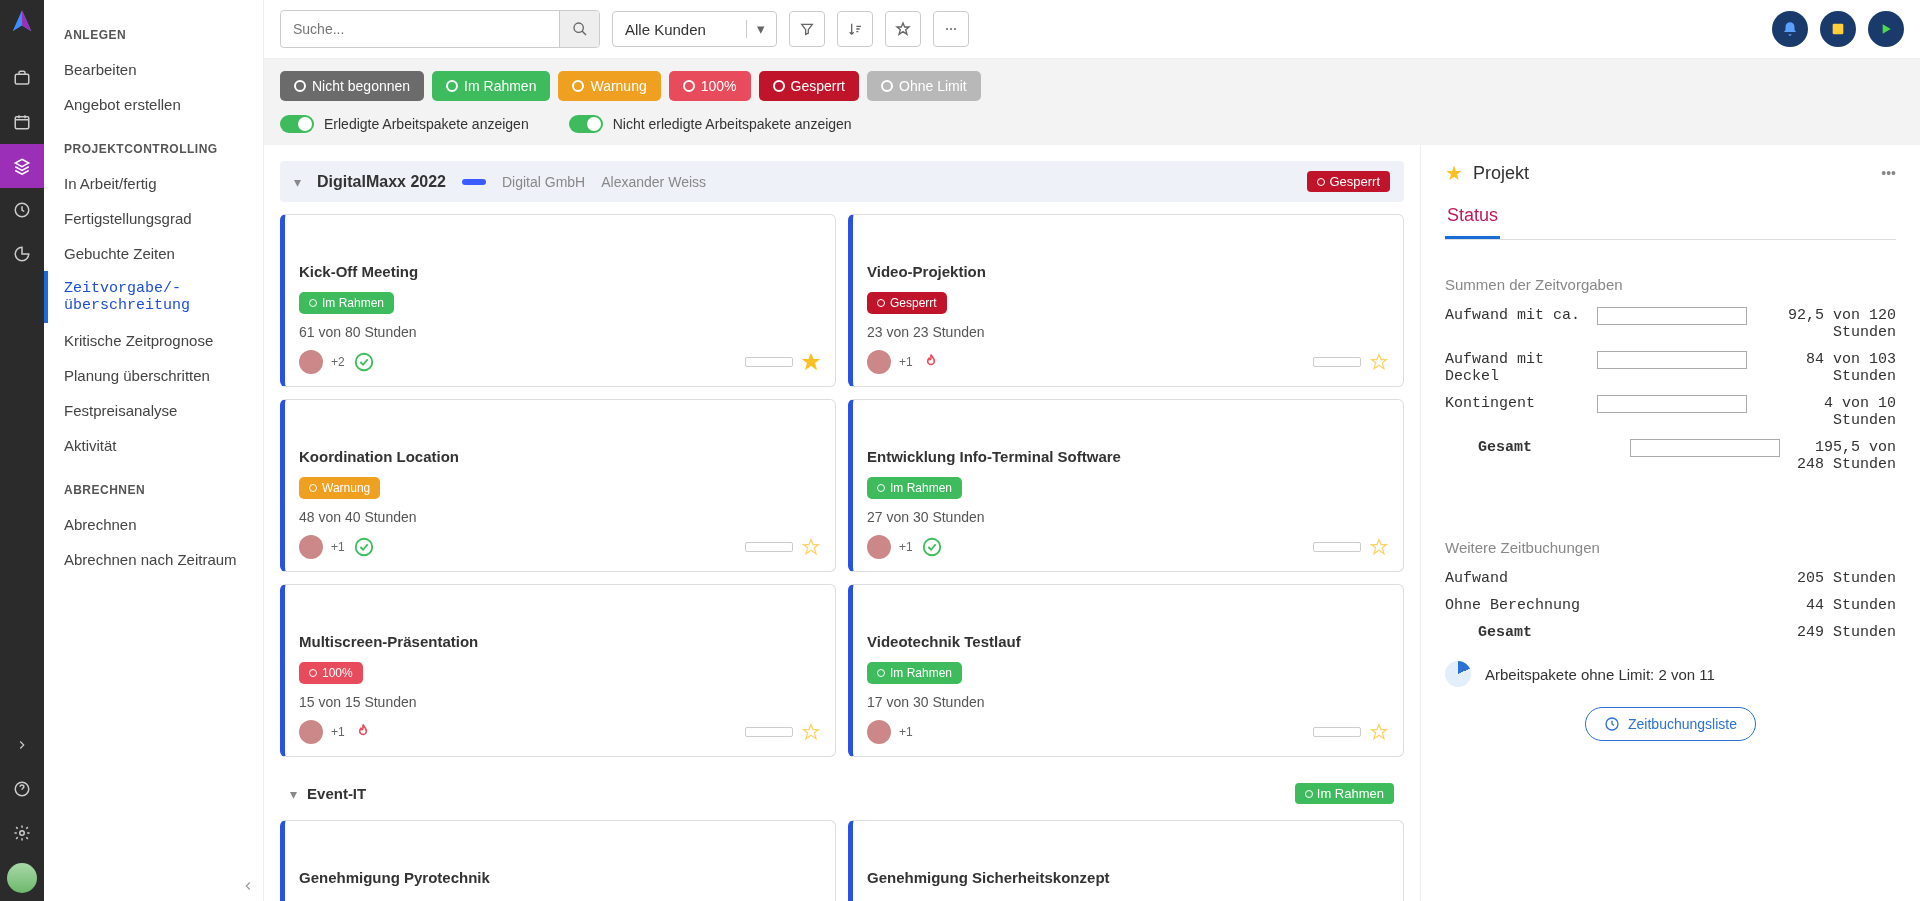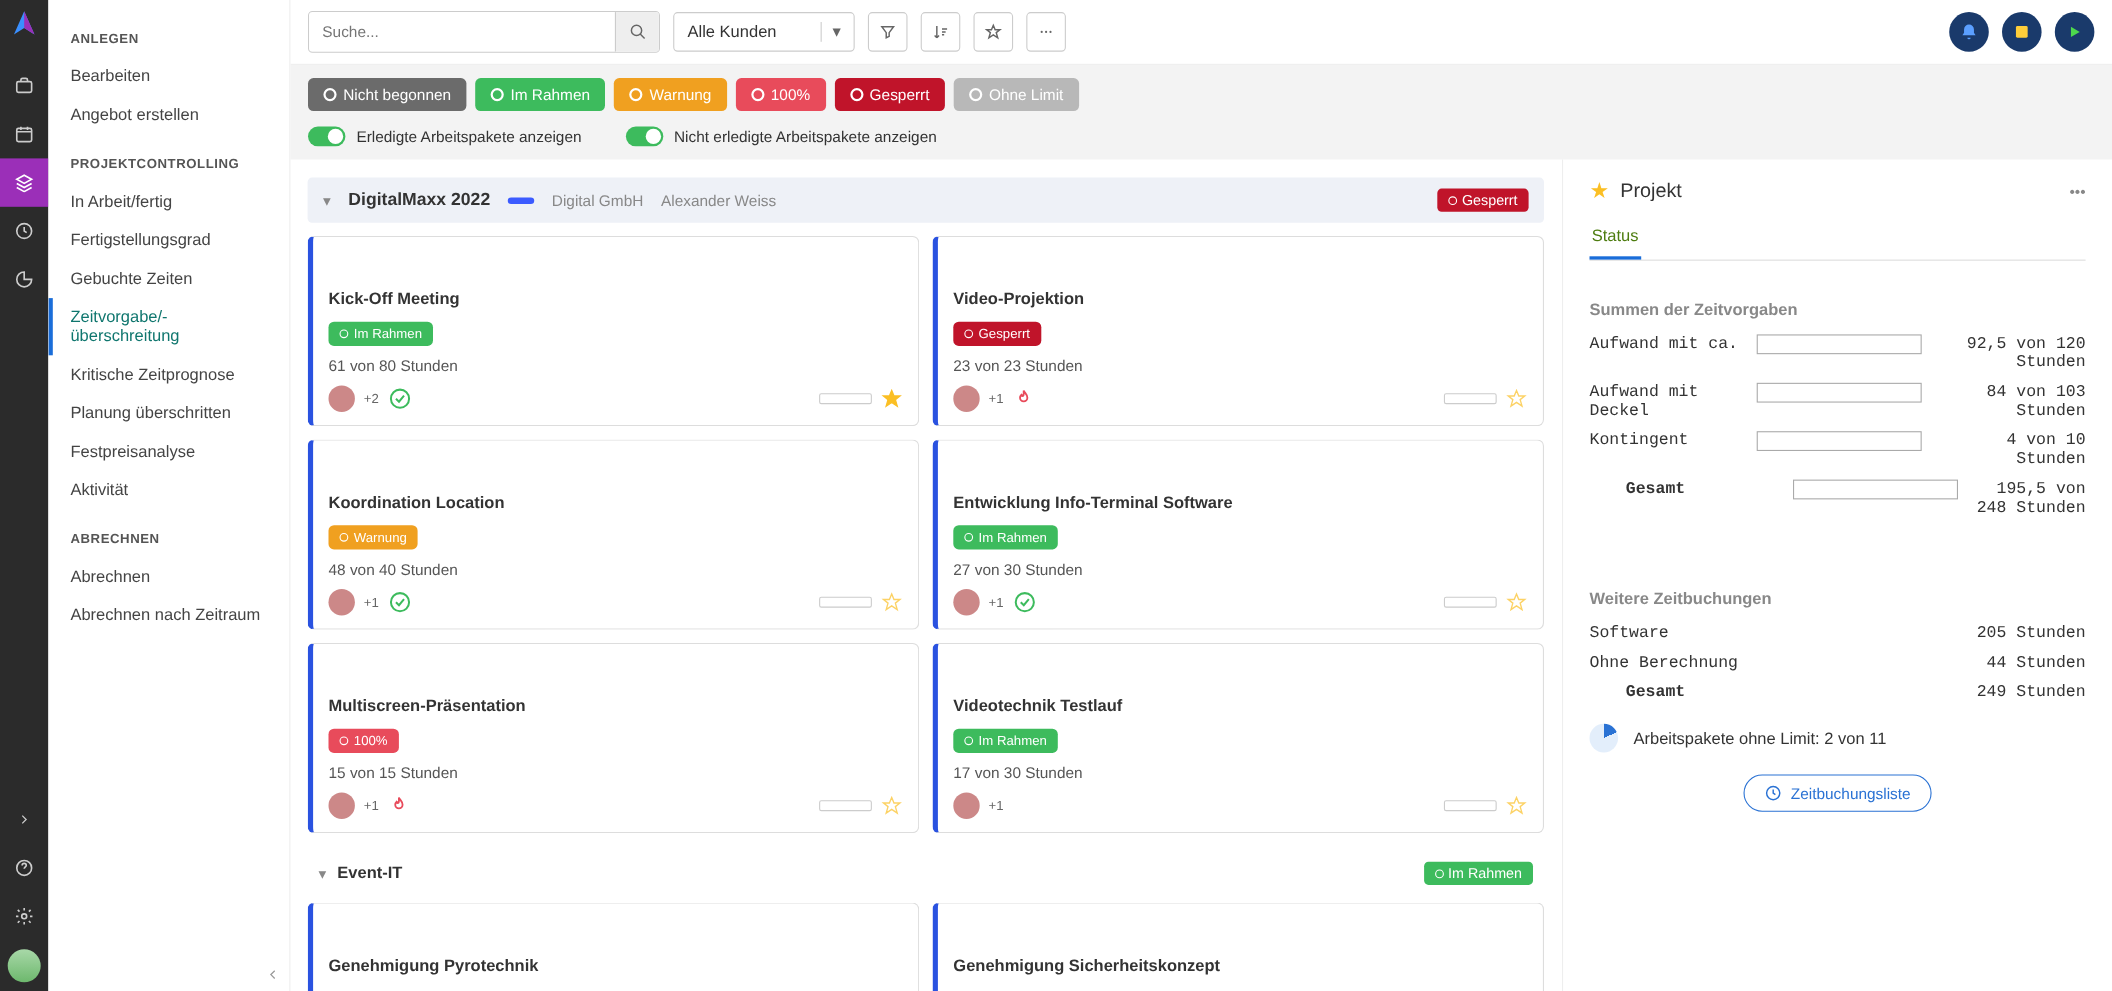--- a/index.html
+++ b/index.html
@@ -11,21 +11,21 @@
 .icon-rail .logo { width: 28px; height: 28px; margin-bottom: 20px; }
 .icon-rail .rail-item { width: 44px; height: 44px; display: flex; align-items: center; justify-content: center; color: #ccc; cursor: pointer; }
 .icon-rail .rail-item.active { background: #9b2fb8; color: #fff; }
 .icon-rail .spacer { flex: 1; }
 .icon-rail .avatar-bottom { width: 30px; height: 30px; border-radius: 50%; background: linear-gradient(#a8d8a8,#6db86d); margin: 8px 0; }
 
 
 .sidenav { width: 220px; background: #fff; border-right: 1px solid #eee; padding: 8px 0; position: relative; overflow-y: auto; }
 .sidenav .section-title { font-size: 12px; font-weight: 700; color: #555; letter-spacing: 0.5px; padding: 20px 20px 10px; }
 .sidenav .nav-item { padding: 9px 20px; color: #444; cursor: pointer; font-size: 15px; }
-.sidenav .nav-item.active { color: #0f766e; border-left: 4px solid #1a6dd9; padding-left: 16px; font-weight: 500; }
+.sidenav .nav-item.active { color: #1d4ed8; border-left: 4px solid #1a6dd9; padding-left: 16px; font-weight: 500; font-family: Liberation Mono, monospace; }
 .sidenav .collapse-btn { position: absolute; bottom: 8px; right: 8px; color: #999; cursor: pointer; }
 
 
 .main { flex: 1; display: flex; flex-direction: column; min-width: 0; }
 
 
 .topbar { display: flex; align-items: center; padding: 10px 16px; gap: 12px; border-bottom: 1px solid #eee; }
 .search-wrap { display: flex; align-items: center; border: 1px solid #ccc; border-radius: 4px; width: 320px; overflow: hidden; }
 .search-wrap input { border: none; padding: 8px 12px; flex: 1; font-size: 14px; outline: none; }
 .search-wrap .search-btn { width: 40px; height: 36px; background: #eee; display: flex; align-items: center; justify-content: center; border-left: 1px solid #ccc; color: #666; cursor: pointer; }
@@ -91,22 +91,22 @@
 .sub-header .caret { color: #888; }
 .sub-header .title { font-weight: 700; font-size: 15px; }
 .sub-header .status-pill { margin-left: auto; background: #3dbb5d; color: #fff; padding: 3px 10px; border-radius: 4px; font-size: 13px; display: inline-flex; align-items: center; gap: 4px; }
 
 
 .rp-head { display: flex; align-items: center; gap: 10px; margin-bottom: 10px; }
 .rp-head .star { color: #fbbf24; font-size: 20px; }
 .rp-head .title { font-size: 18px; }
 .rp-head .more { margin-left: auto; color: #888; cursor: pointer; }
 .rp-tabs { border-bottom: 1px solid #ddd; margin-bottom: 20px; }
-.rp-tabs .tab { display: inline-block; padding: 10px 2px; font-size: 15px; color: #4d7c0f; border-bottom: 3px solid #1a6dd9; }
-.rp-section-title { color: #888; font-size: 15px; font-weight: 700; margin-bottom: 14px; margin-top: 36px; }
+.rp-tabs .tab { display: inline-block; padding: 10px 2px; font-size: 18px; color: #be185d; border-bottom: 3px solid #1a6dd9; }
+.rp-section-title { color: #888; font-size: 15px; font-weight: 400; margin-bottom: 14px; margin-top: 36px; }
 .rp-row { display: flex; align-items: flex-start; margin-bottom: 10px; gap: 12px; font-family: Liberation Mono, monospace; }
 .rp-row .label { flex: 0 0 140px; font-size: 15px; }
 .rp-row .label.bold { font-weight: 700; margin-left: 33px; }
 .rp-row .bar { flex: 0 0 150px; height: 18px; border: 1px solid #aaa; background: #fff; position: relative; }
 .rp-row .bar .fill { height: 100%; background: #2a72d4; }
 .rp-row .bar .fill.grey { background: #bbb; }
 .rp-row .value { margin-left: auto; text-align: right; font-size: 15px; }
 .rp-row.simple { justify-content: space-between; }
 .rp-row.simple .label { flex: 1; }
 
@@ -432,21 +432,21 @@
             <div class="rp-row">
               <span class="label bold">Gesamt</span>
               <span class="bar"><span class="fill grey" style="width:79%"></span></span>
               <span class="value">195,5 von 248 Stunden</span>
             </div>
           </div>
         <div style="height:20px"></div>
         <div class="rp-section-title">Weitere Zeitbuchungen</div>
         <div id="rp-rows2">
             <div class="rp-row simple">
-              <span class="label">Software</span>
+              <span class="label">Aufwand</span>
               <span class="value">205 Stunden</span>
             </div>
             <div class="rp-row simple">
               <span class="label">Ohne Berechnung</span>
               <span class="value">44 Stunden</span>
             </div>
             <div class="rp-row simple">
               <span class="label bold">Gesamt</span>
               <span class="value">249 Stunden</span>
             </div>

